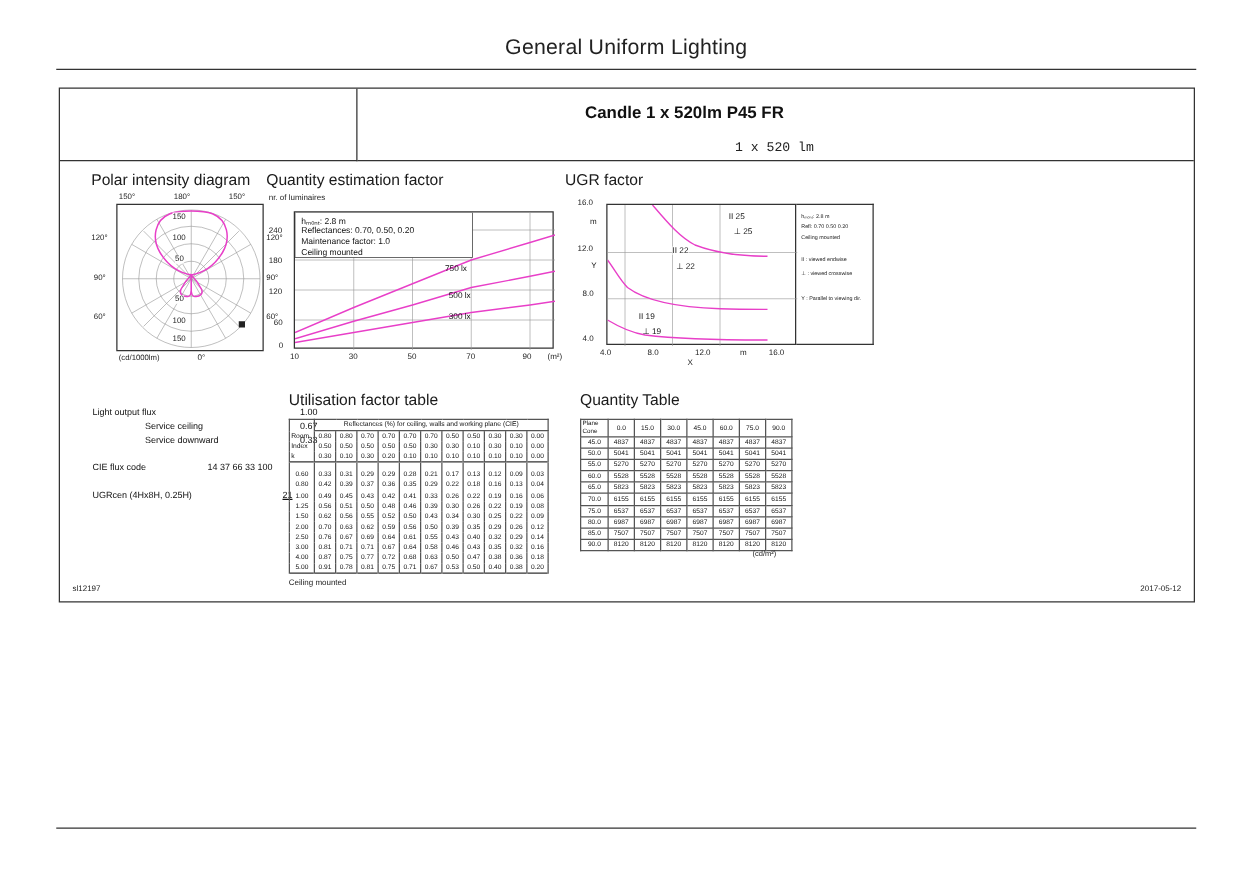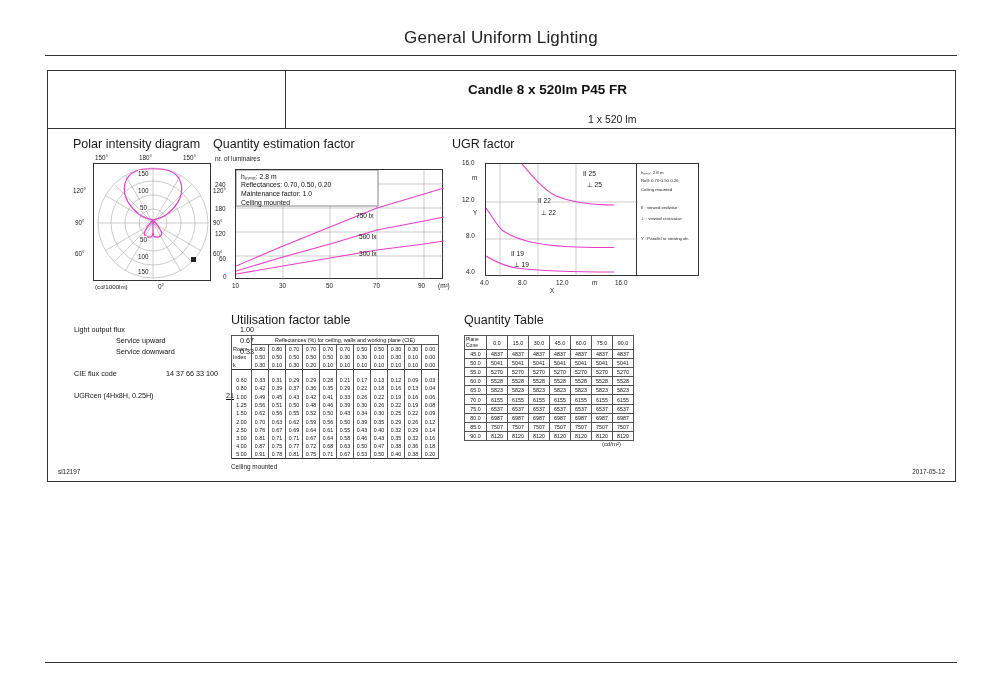--- a/index.html
+++ b/index.html
@@ -19,21 +19,21 @@
   .sheet {
     position:absolute; left:47px; top:70px;
     width:909px; height:412px;
     border:1.3px solid #333;
     background:#fff;
   }
 
   .title-box { position:absolute; left:0; top:0; width:238px; height:58px; border-right:1.3px solid #333; border-bottom:1.3px solid #333; }
   .lum-title { position:absolute; left:238px; top:0; right:0; height:58px; border-bottom:1.3px solid #333; }
   .prod-name { position:absolute; left:420px; top:11px; font-size:13.5px; font-weight:bold; color:#111; white-space:nowrap; }
-  .prod-flux { position:absolute; left:540px; top:42px; font-size:10.5px; color:#222; }
+  .prod-flux { position:absolute; left:540px; top:42px; font-size:10.5px; color:#222;font-family:Liberation Mono, monospace; }
 
   .diagram-row { position:absolute; left:0; top:58px; right:0; height:182px; }
   .sec-title { font-size:12.5px; color:#1a1a1a; }
 
   
   .polar-wrap { position:absolute; left:25px; top:8px; width:175px; }
   .polar-box { position:absolute; left:20px; top:26px; width:118px; height:118px; border:1.1px solid #333; }
   .polar-svg { position:absolute; left:0; top:0; }
   .pa { position:absolute; font-size:6.3px; color:#222; }
   .polar-unit { position:absolute; left:22px; top:146px; font-size:6.2px; color:#222; }
@@ -96,21 +96,21 @@
 
 <div class="page-header">
   <div class="header-title">General Uniform Lighting</div>
   <div class="header-rule"></div>
 </div>
 
 <div class="sheet">
 
   <div class="title-box"></div>
   <div class="lum-title"></div>
-  <div class="prod-name">Candle  8 x 520lm P45 FR</div>
+  <div class="prod-name">Candle  1 x 520lm P45 FR</div>
   <div class="prod-flux">1 x 520 lm</div>
 
   <div class="diagram-row">
 
     <div class="polar-wrap">
       <div class="sec-title" style="position:absolute;left:0;top:0;">Polar intensity diagram</div>
       <div class="pa" style="left:22px;top:17px;">150°</div>
       <div class="pa" style="left:66px;top:17px;">180°</div>
       <div class="pa" style="left:110px;top:17px;">150°</div>
       <div class="pa" style="left:0px;top:50px;">120°</div>
@@ -246,21 +246,21 @@
   </div>
 
   <div class="lower-row">
 
     <div class="lor-block">
       <div class="lor-line">
         <span class="lbl">Light output flux</span>
         <span class="val">1.00</span>
       </div>
       <div class="lor-line">
-        <span class="lbl-ind">Service upward</span>
+        <span class="lbl-ind">Service ceiling</span>
         <span class="val">0.67</span>
       </div>
       <div class="lor-line">
         <span class="lbl-ind">Service downward</span>
         <span class="val">0.33</span>
       </div>
       <div class="lor-gap"></div>
       <div class="lor-line">
         <span class="lbl">CIE flux code</span>
         <span class="val-wide">14 37 66 33 100</span>

